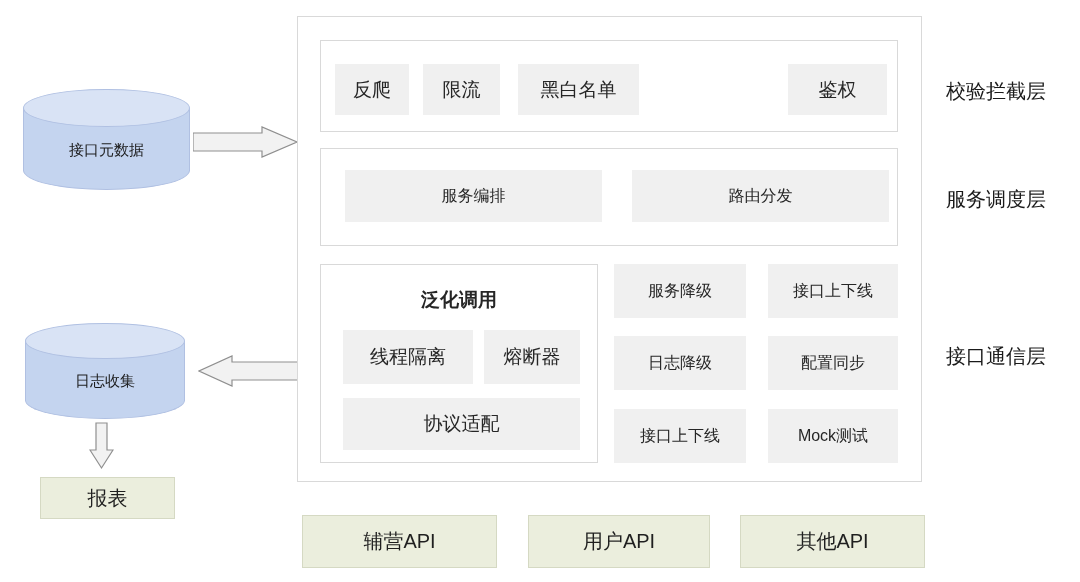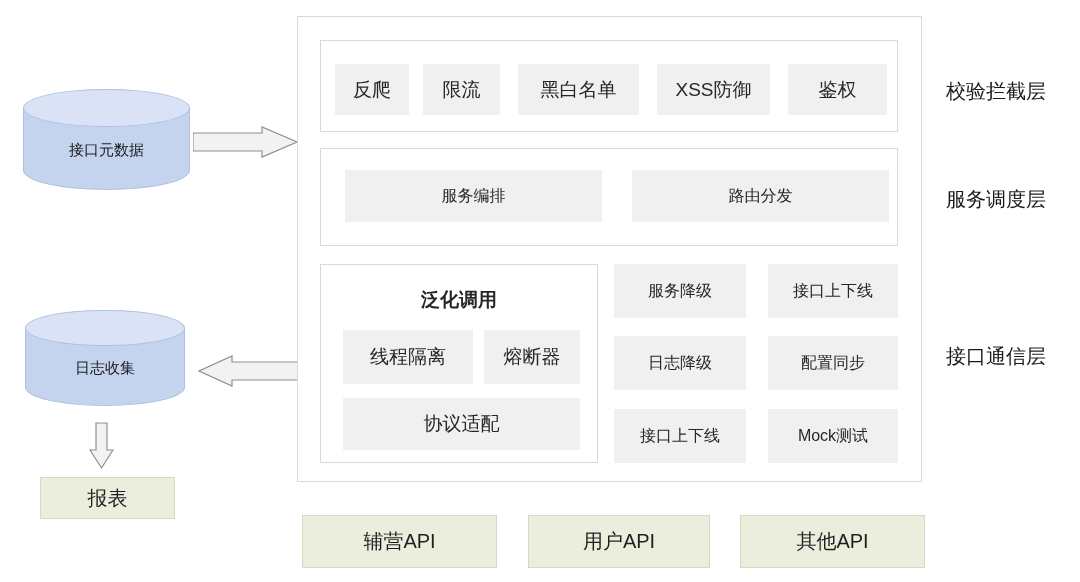--- a/index.html
+++ b/index.html
@@ -63,21 +63,21 @@
   <div class="cylinder" style="left:23px;top:89px;width:167px;height:101px">
     <div class="cyl-body"></div>
     <div class="cyl-top"></div>
     <div class="cyl-label">接口元数据</div>
   </div>
 
   <svg class="arrow" style="left:193px;top:126px" width="105" height="32" viewBox="0 0 105 32">
     <polygon points="0,7 69,7 69,1 104,16 69,31 69,25 0,25" fill="#f2f2f2" stroke="#8f8f8f" stroke-width="1.2"></polygon>
   </svg>
 
-  <div class="cylinder" style="left:25px;top:310px;width:160px;height:96px">
+  <div class="cylinder" style="left:25px;top:323px;width:160px;height:96px">
     <div class="cyl-body"></div>
     <div class="cyl-top"></div>
     <div class="cyl-label">日志收集</div>
   </div>
 
   <svg class="arrow" style="left:198px;top:355px" width="103" height="32" viewBox="0 0 103 32">
     <polygon points="103,7 34,7 34,1 1,16 34,31 34,25 103,25" fill="#f2f2f2" stroke="#8f8f8f" stroke-width="1.2"></polygon>
   </svg>
 
   <svg class="arrow" style="left:89px;top:422px" width="25" height="48" viewBox="0 0 25 48">
@@ -87,21 +87,20 @@
   <div class="green" style="left:40px;top:477px;width:135px;height:42px">
     <span>报表</span>
   </div>
 
   <div class="frame" style="left:297px;top:16px;width:625px;height:466px">
 
     <div class="frame" style="left:22px;top:23px;width:578px;height:92px">
       <div class="chip" style="left:14px;top:23px;width:74px;height:51px">反爬</div>
       <div class="chip" style="left:102px;top:23px;width:77px;height:51px">限流</div>
       <div class="chip" style="left:197px;top:23px;width:121px;height:51px">黑白名单</div>
-      <div class="chip" style="left:336px;top:23px;width:113px;height:51px">XSS防御</div>
       <div class="chip" style="left:467px;top:23px;width:99px;height:51px">鉴权</div>
     </div>
 
     <div class="frame" style="left:22px;top:131px;width:578px;height:98px">
       <div class="chip chip-lg" style="left:24px;top:21px;width:257px;height:52px">服务编排</div>
       <div class="chip chip-lg" style="left:311px;top:21px;width:257px;height:52px">路由分发</div>
     </div>
 
     <div class="frame" style="left:22px;top:247px;width:278px;height:199px">
       <div class="group-title">泛化调用</div>

